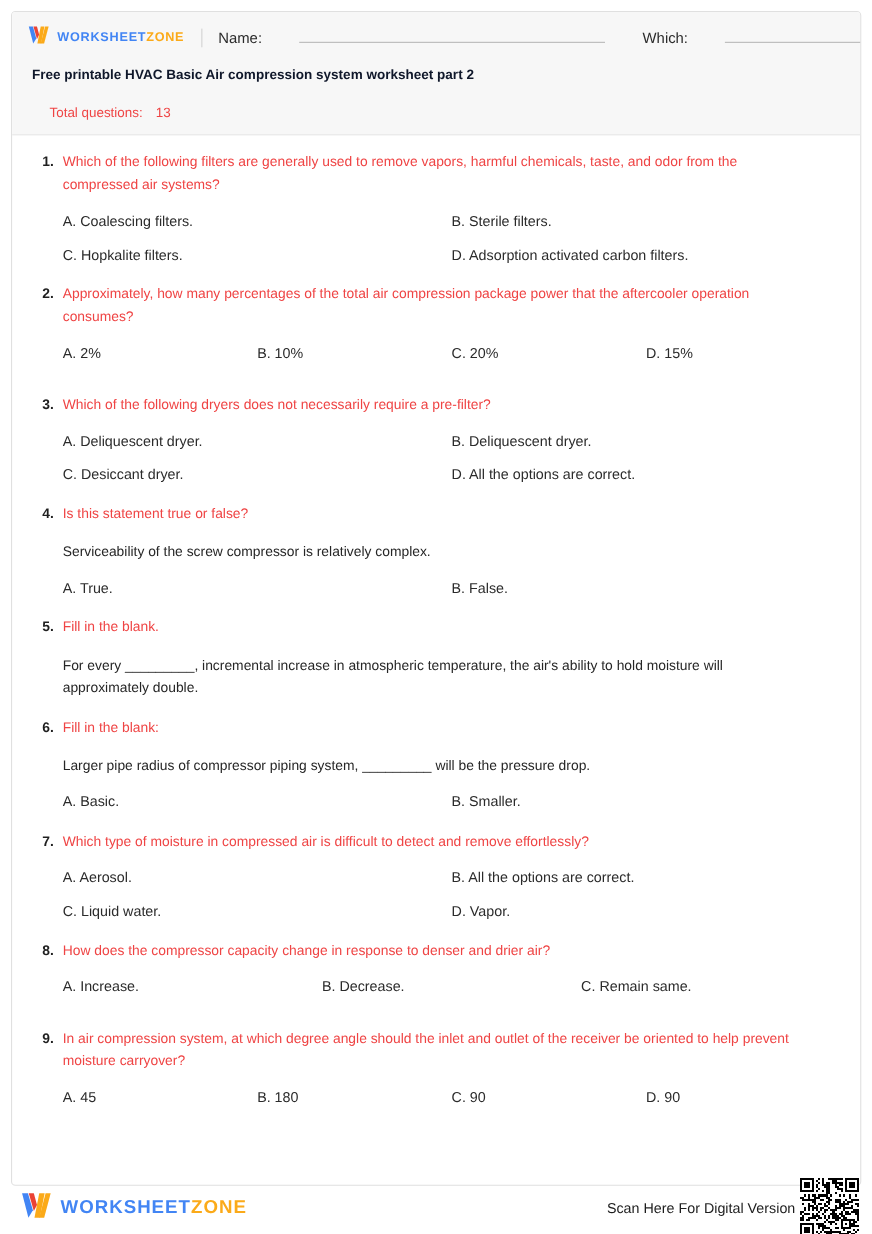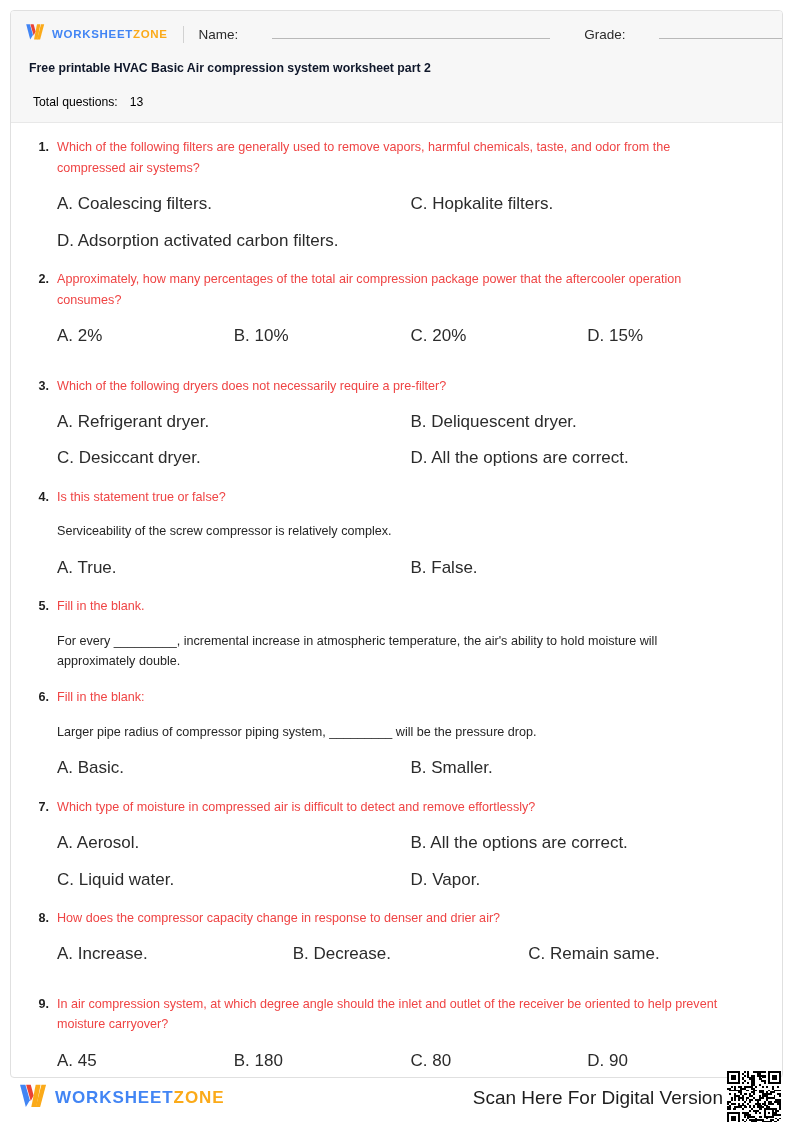--- a/index.html
+++ b/index.html
@@ -104,22 +104,22 @@
   }
   .worksheet-title {
     font-size: 12.3px;
     font-weight: bold;
     color: #0f172a;
     line-height: 1.5;
     margin: 0 0 18px 4px;
   }
   .total-line {
     font-size: 12.2px;
-    color: #000000;
-    margin-left: 8px;
+    color: #ef4444;
+    margin-left: 20px;
   }
   .total-line .tq-count { margin-left: 12px; }
 
   
   .questions {
     padding: 14px 18px 0 18px;
   }
   .question {
     margin-bottom: 16px;
   }
@@ -151,21 +151,21 @@
     margin: 14px 0 0 28px;
     padding-right: 30px;
   }
 
   .options {
     display: flex;
     flex-wrap: wrap;
     margin: 13px 0 0 28px;
   }
   .option {
-    font-size: 17px;
+    font-size: 13px;
     color: #2b2b2b;
     line-height: 1.5;
     box-sizing: border-box;
     padding-right: 20px;
     margin-bottom: 11px;
   }
   .options.cols-2 .option { width: 50%; }
   .options.cols-3 .option { width: 33.33%; }
   .options.cols-4 .option { width: 25%; }
   .options .option:last-child { margin-bottom: 0; }
@@ -187,21 +187,21 @@
   .ftr-logo .logo-text {
     font-size: 17px;
     letter-spacing: 0.9px;
   }
   .footer-right {
     display: flex;
     align-items: center;
     gap: 4px;
   }
   .scan-text {
-    font-size: 19px;
+    font-size: 13px;
     color: #1d1d1d;
     white-space: nowrap;
   }
   .qr {
     width: 54px;
     height: 54px;
     flex: 0 0 auto;
     display: block;
   }
 </style>
@@ -229,21 +229,21 @@
         </div>
 
         <div class="hdr-divider"></div>
 
         <div class="field name-field">
           <span class="field-label">Name:</span>
           <span class="field-line"></span>
         </div>
 
         <div class="field grade-field">
-          <span class="field-label">Grade:</span>
+          <span class="field-label">Which:</span>
           <span class="field-line"></span>
         </div>
 
       </div>
 
       <div class="header-meta">
         <div class="worksheet-title">Free printable HVAC Basic Air compression system worksheet part 2</div>
         <div class="total-line">
           <span>Total questions:</span><span class="tq-count">13</span>
         </div>
@@ -252,20 +252,21 @@
     </div>
 
     <div class="questions" id="questions-list">
         <div class="question">
           <div class="q-head">
             <div class="q-num">1.</div>
             <div class="q-text">Which of the following filters are generally used to remove vapors, harmful chemicals, taste, and odor from the compressed air systems?</div>
           </div>
           <div class="options cols-2">
             <div class="option">A. Coalescing filters.</div>
+            <div class="option">B. Sterile filters.</div>
             <div class="option">C. Hopkalite filters.</div>
             <div class="option">D. Adsorption activated carbon filters.</div>
           </div>
         </div>
         <div class="question">
           <div class="q-head">
             <div class="q-num">2.</div>
             <div class="q-text">Approximately, how many percentages of the total air compression package power that the aftercooler operation consumes?</div>
           </div>
           <div class="options cols-4">
@@ -274,21 +275,21 @@
             <div class="option">C. 20%</div>
             <div class="option">D. 15%</div>
           </div>
         </div>
         <div class="question">
           <div class="q-head">
             <div class="q-num">3.</div>
             <div class="q-text">Which of the following dryers does not necessarily require a pre-filter?</div>
           </div>
           <div class="options cols-2">
-            <div class="option">A. Refrigerant dryer.</div>
+            <div class="option">A. Deliquescent dryer.</div>
             <div class="option">B. Deliquescent dryer.</div>
             <div class="option">C. Desiccant dryer.</div>
             <div class="option">D. All the options are correct.</div>
           </div>
         </div>
         <div class="question">
           <div class="q-head">
             <div class="q-num">4.</div>
             <div class="q-text">Is this statement true or false?</div>
           </div>
@@ -340,21 +341,21 @@
           </div>
         </div>
         <div class="question">
           <div class="q-head">
             <div class="q-num">9.</div>
             <div class="q-text">In air compression system, at which degree angle should the inlet and outlet of the receiver be oriented to help prevent moisture carryover?</div>
           </div>
           <div class="options cols-4">
             <div class="option">A. 45</div>
             <div class="option">B. 180</div>
-            <div class="option">C. 80</div>
+            <div class="option">C. 90</div>
             <div class="option">D. 90</div>
           </div>
         </div>
       </div>
 
   </div>
 
   <div class="footer">
 
     <div class="logo ftr-logo">

